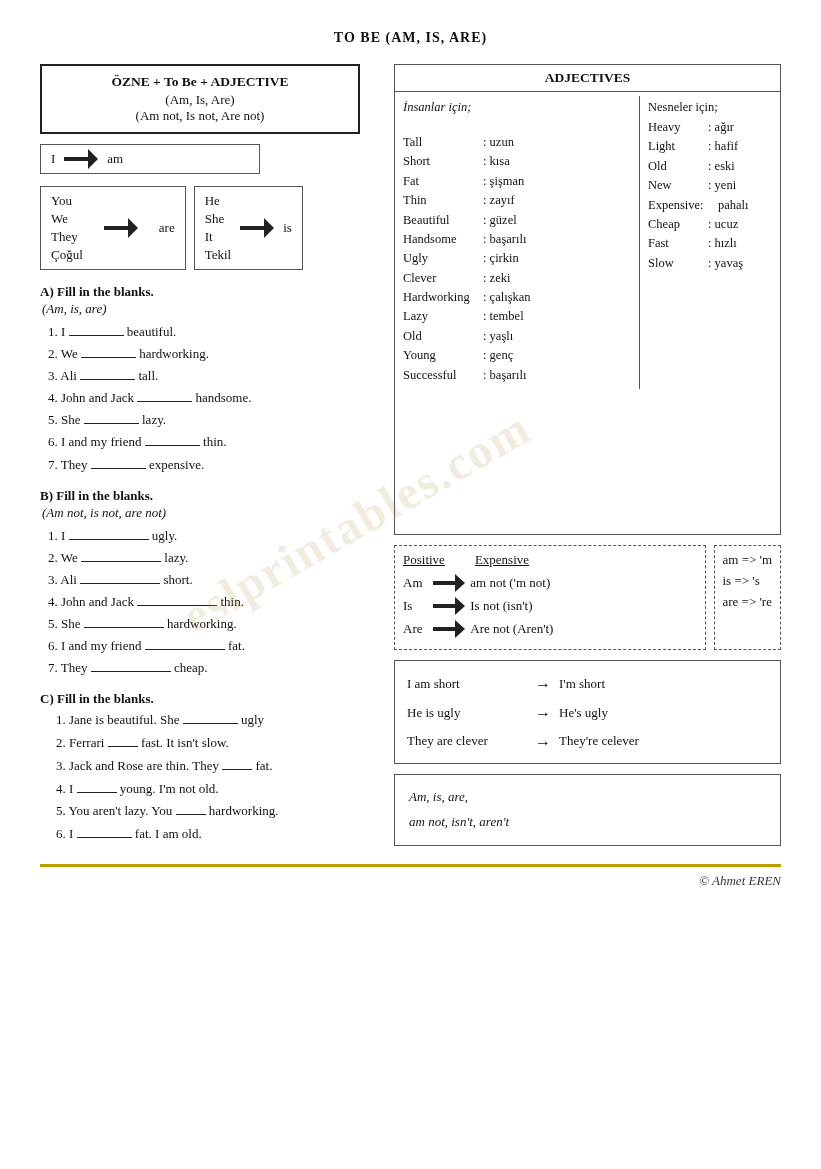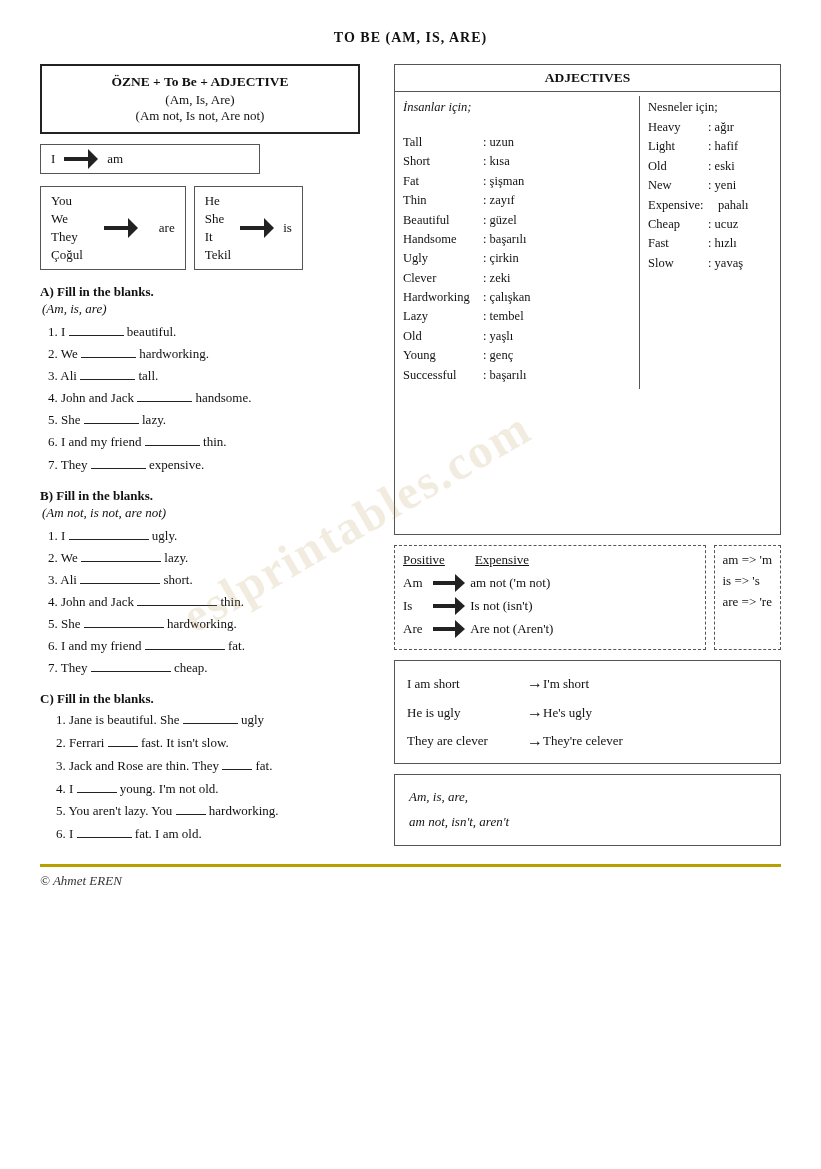--- a/index.html
+++ b/index.html
@@ -206,21 +206,21 @@
     }
     
     .examples-box {
       border: 1px solid #555;
       padding: 8px 12px;
       font-size: 13px;
     }
     .examples-box .ex-row {
       display: flex;
       align-items: center;
-      gap: 0;
+      gap: 8px;
       line-height: 1.8;
     }
     .examples-box .ex-row .left-part {
       min-width: 120px;
     }
     .examples-box .ex-row .arrow-unicode {
       font-size: 16px;
     }
     
     .am-is-are-box {
@@ -246,20 +246,21 @@
     }
     .section-c .c-list li {
       line-height: 1.75;
     }
     
     .bottom-bar {
       border-top: 3px solid #b8a000;
       margin-top: 18px;
       padding-top: 6px;
       display: flex;
+      justify-content: flex-end;
     }
     .copyright {
       font-style: italic;
       font-size: 13px;
       color: #333;
     }
     
     .watermark {
       position: absolute;
       top: 430px;

